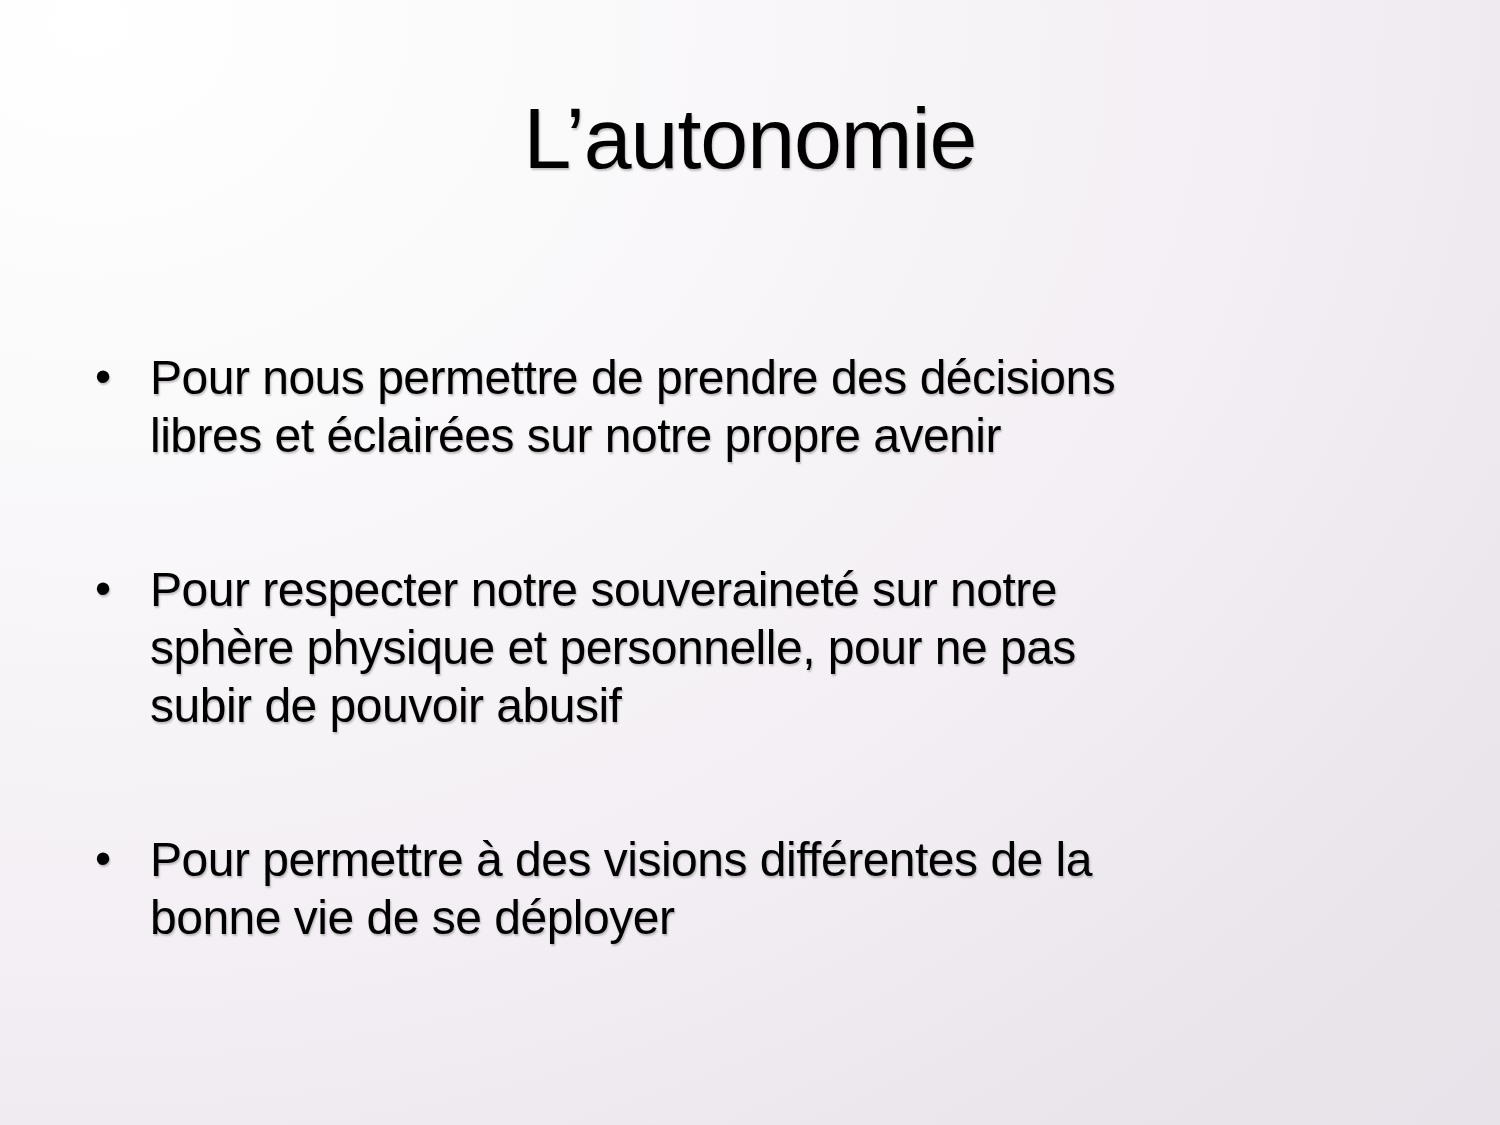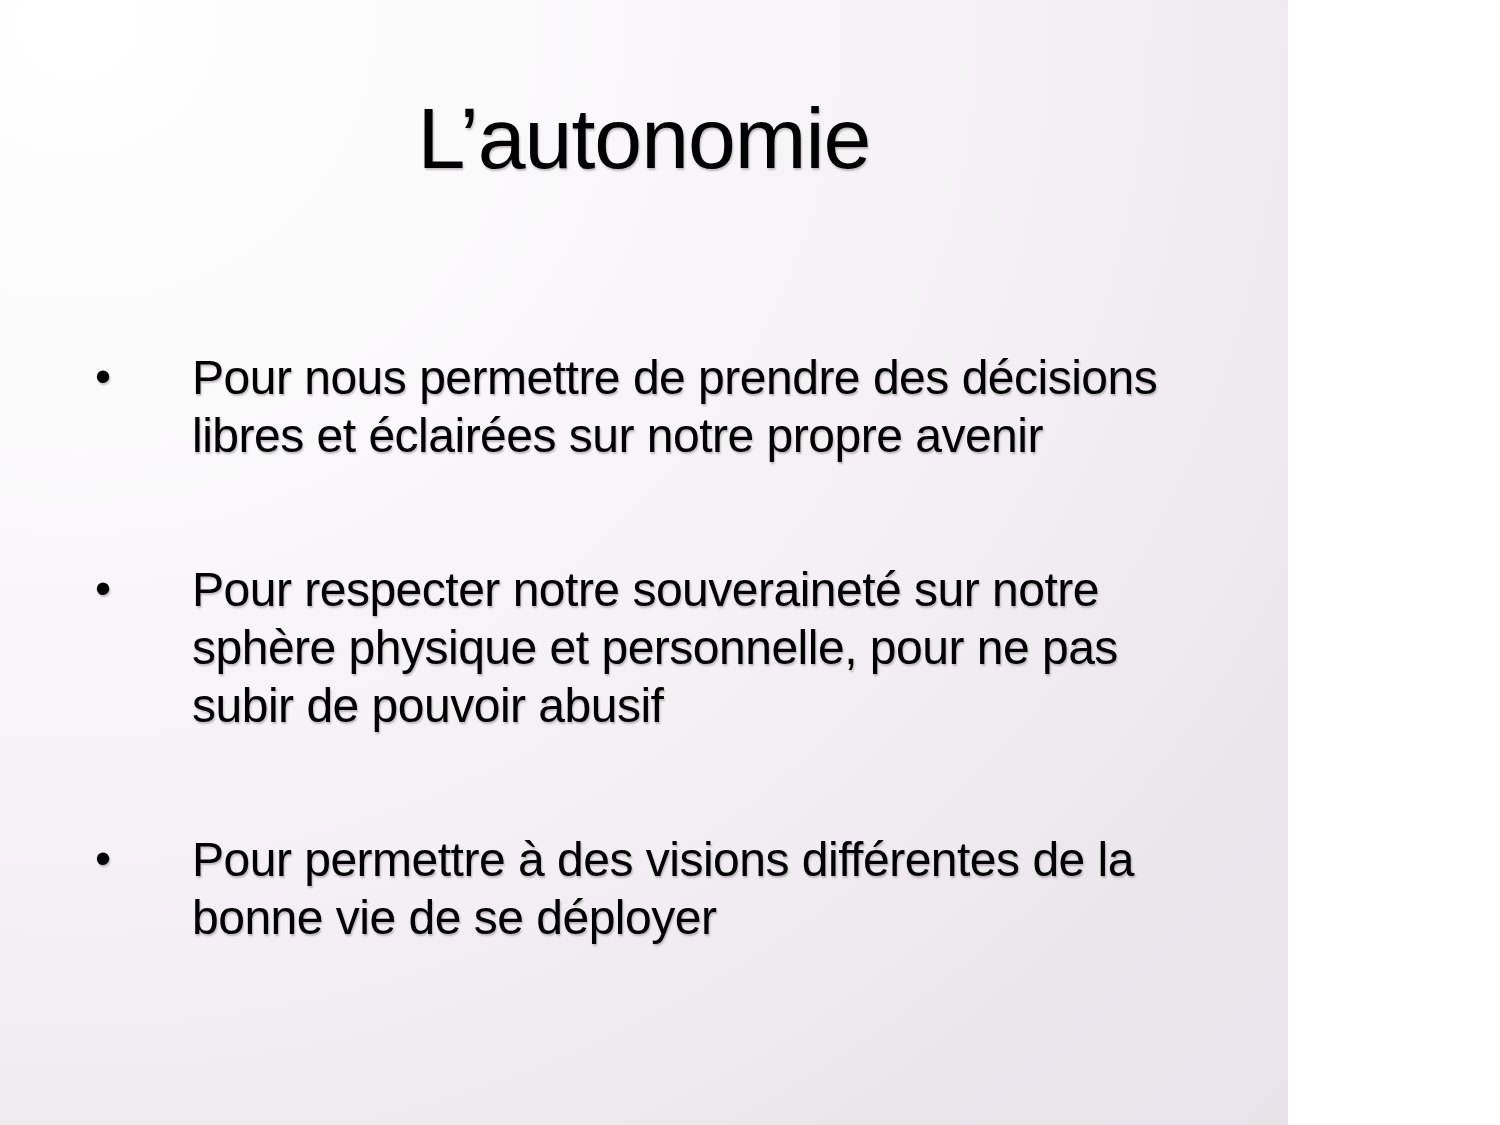--- a/index.html
+++ b/index.html
@@ -1,21 +1,21 @@
 <!DOCTYPE html>
 <html><head>
 <meta charset="utf-8">
 <style>
   html, body {
     margin: 0;
     padding: 0;
   }
   .slide {
     position: relative;
-    width: 1288px;
+    width: 1500px;
     height: 1125px;
     overflow: hidden;
     box-sizing: border-box;
     background:
       radial-gradient(140% 150% at 6% 2%,
         #ffffff 0%,
         #fbfafb 22%,
         #f3eff4 55%,
         #eae5eb 80%,
         #e7e2e9 100%);
@@ -53,21 +53,20 @@
     font-size: 46px;
     line-height: 58px;
     text-align: left;
     text-shadow: 1px 2px 2px rgba(60,50,60,0.30);
   }
   .bullet-text {
     display: block;
     white-space: pre-line;
     letter-spacing: -0.5px;
     text-shadow: 1px 2px 2px rgba(60,50,60,0.30);
-    margin-left: 42px;
   }
 </style>
 </head>
 <body>
 
 <div class="slide">
   <h1 class="slide-title">L’autonomie</h1>
 
   <ul class="bullet-list">
     <li class="bullet-item">

